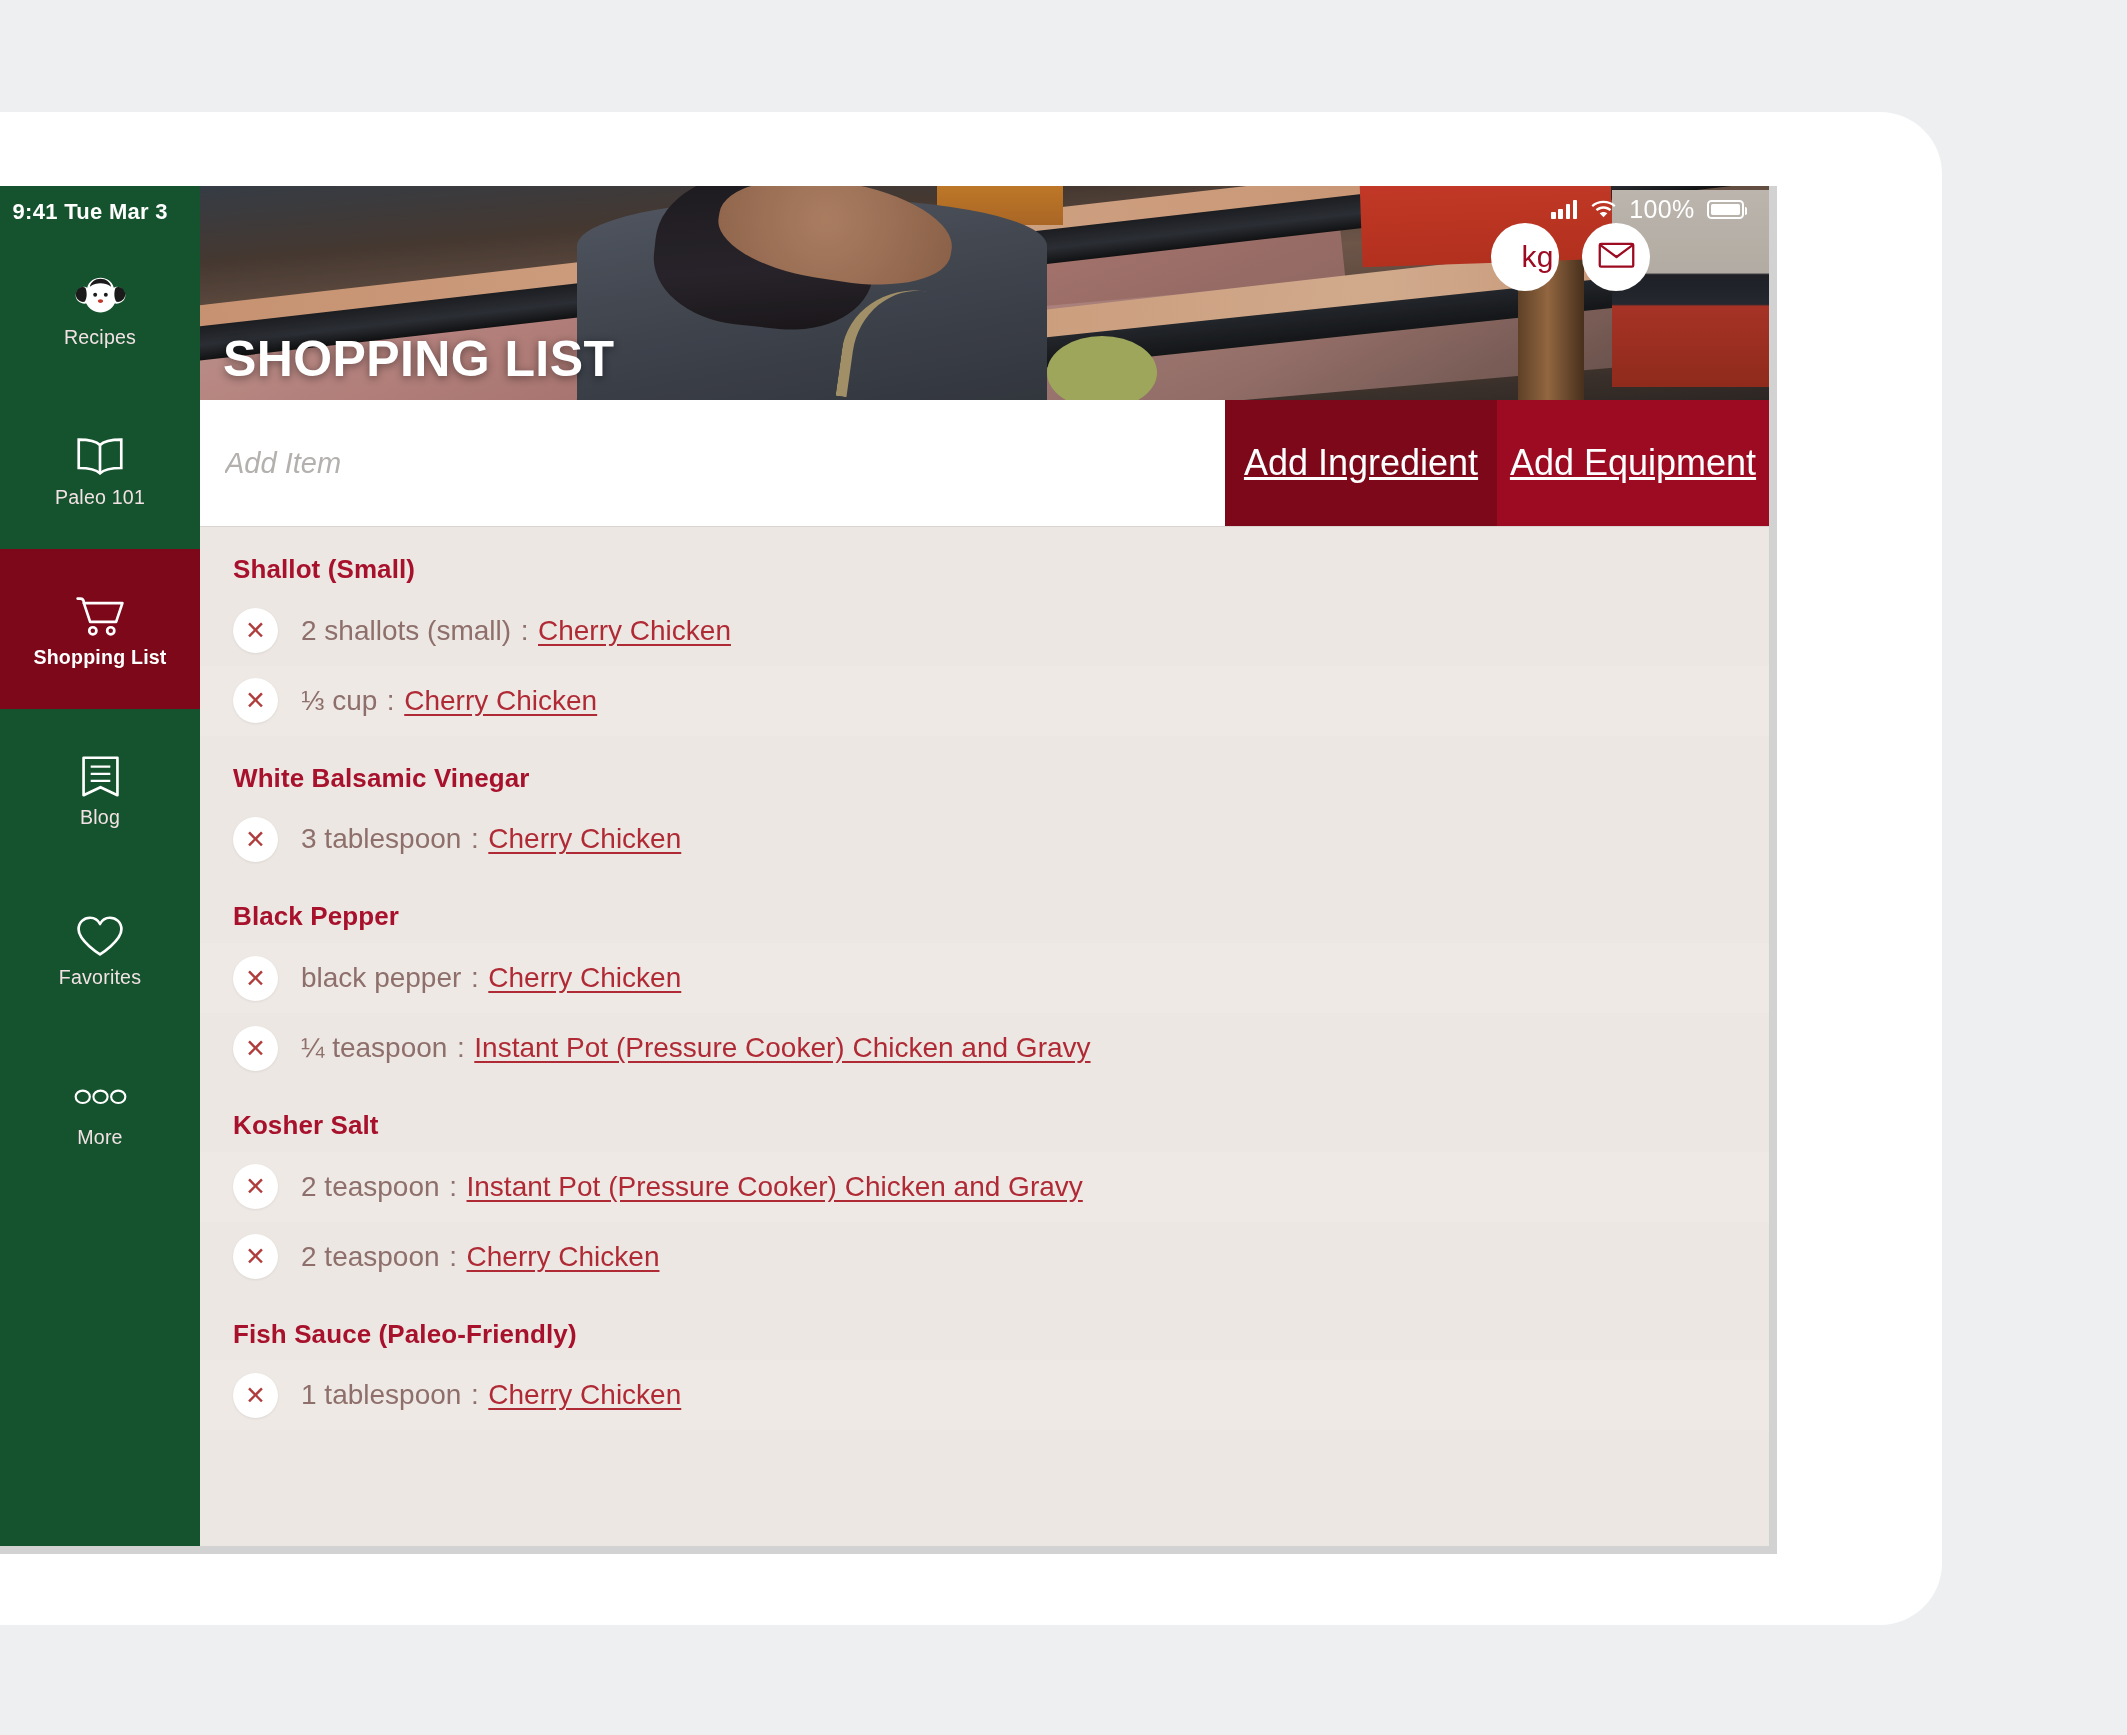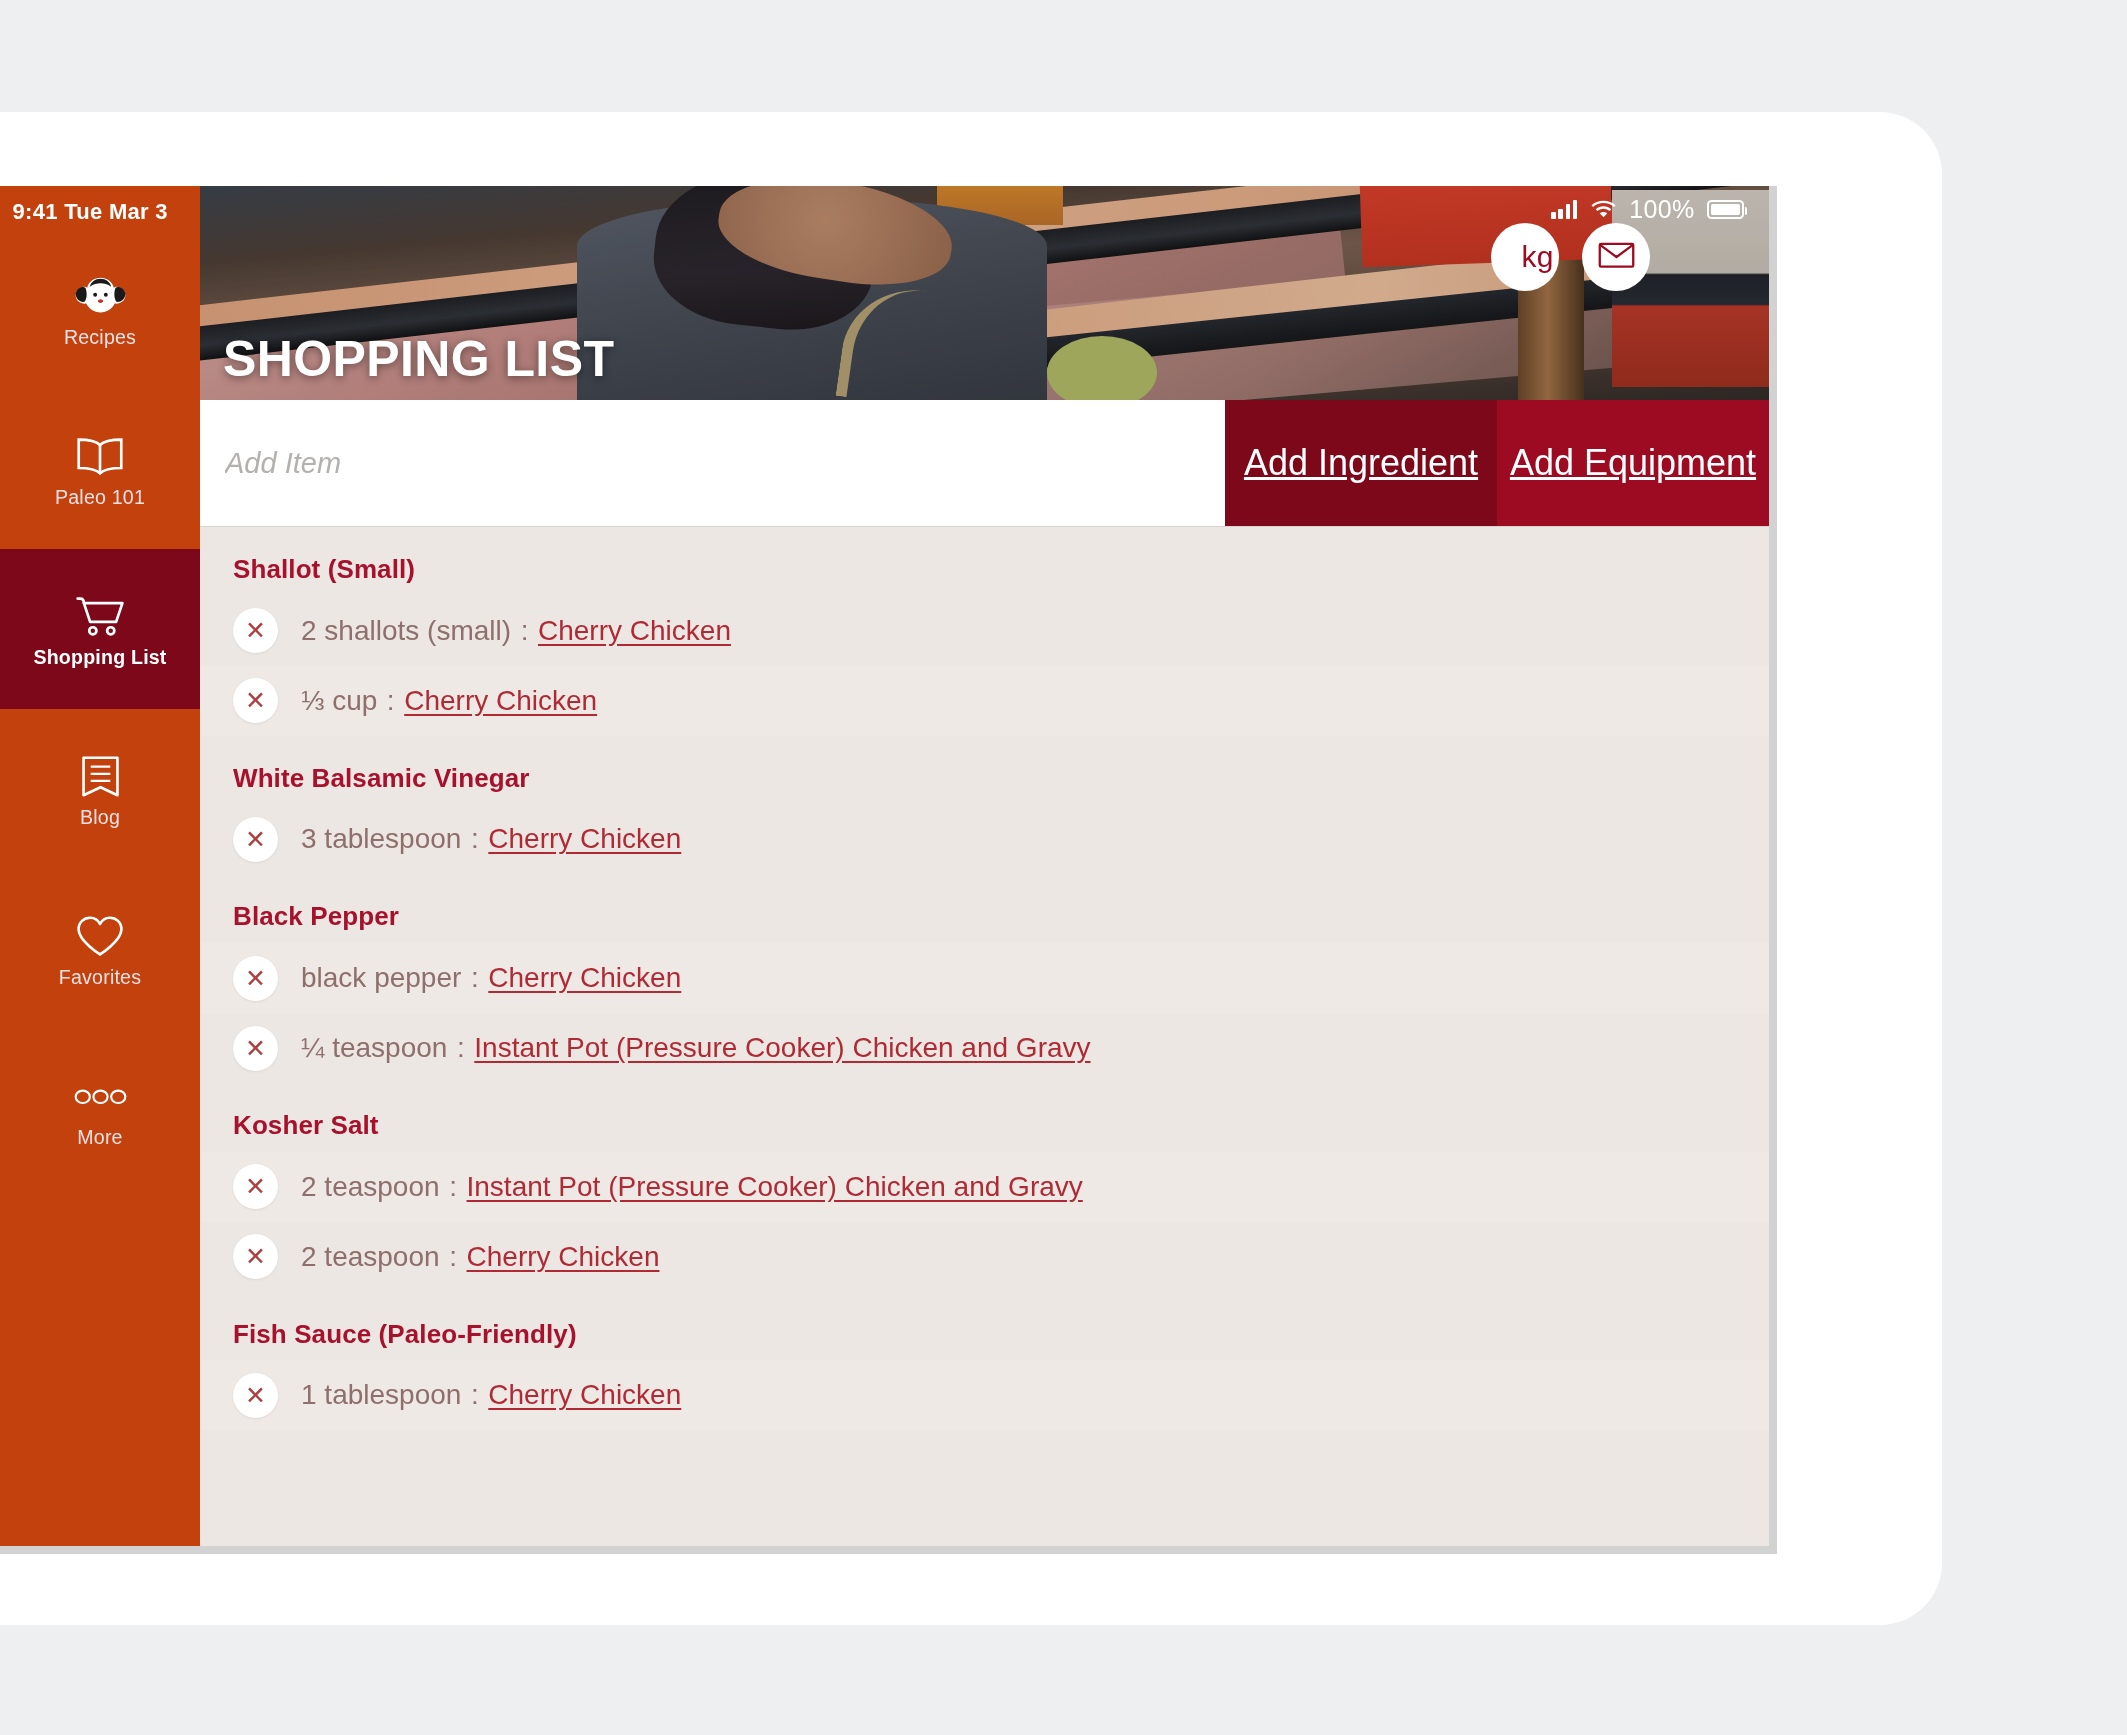--- a/index.html
+++ b/index.html
@@ -32,21 +32,21 @@
     position: relative;
     width: 1769px; height: 1360px;
     background: #ece7e2;
     overflow: hidden;
     display: flex;
   }
 
   
   .sidebar {
     width: 200px; flex: 0 0 200px;
-    background: #c2410c;
+    background: #14532d;
     position: relative;
     color: #ffffff;
     overflow: hidden;
   }
   .statusbar-left {
     position: absolute; left: 12.5px; top: 12.5px;
     font-size: 22px; font-weight: bold; letter-spacing: 0.3px;
     white-space: nowrap;
     color: #ffffff;
   }

